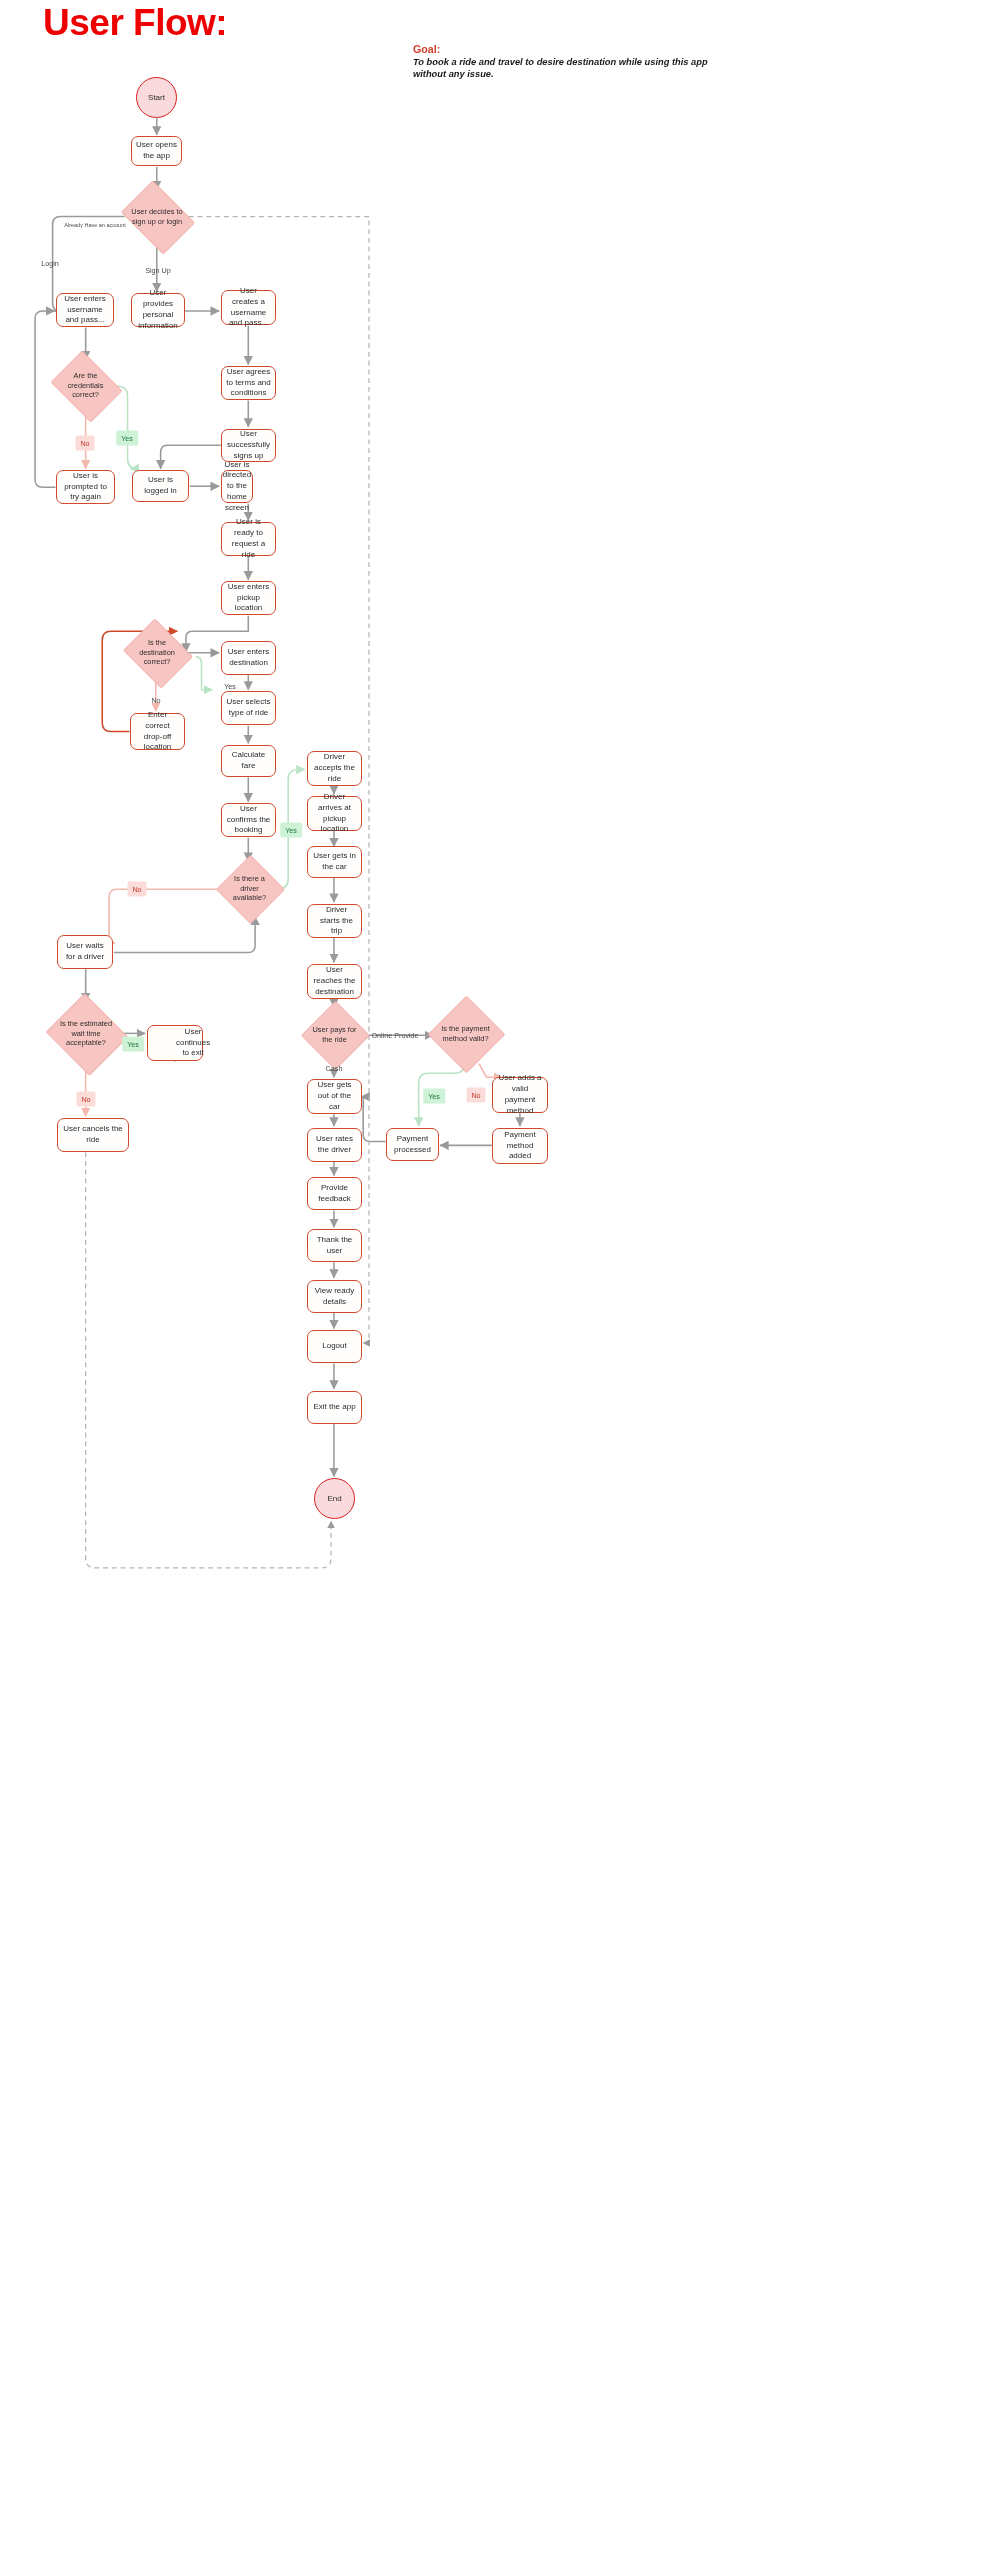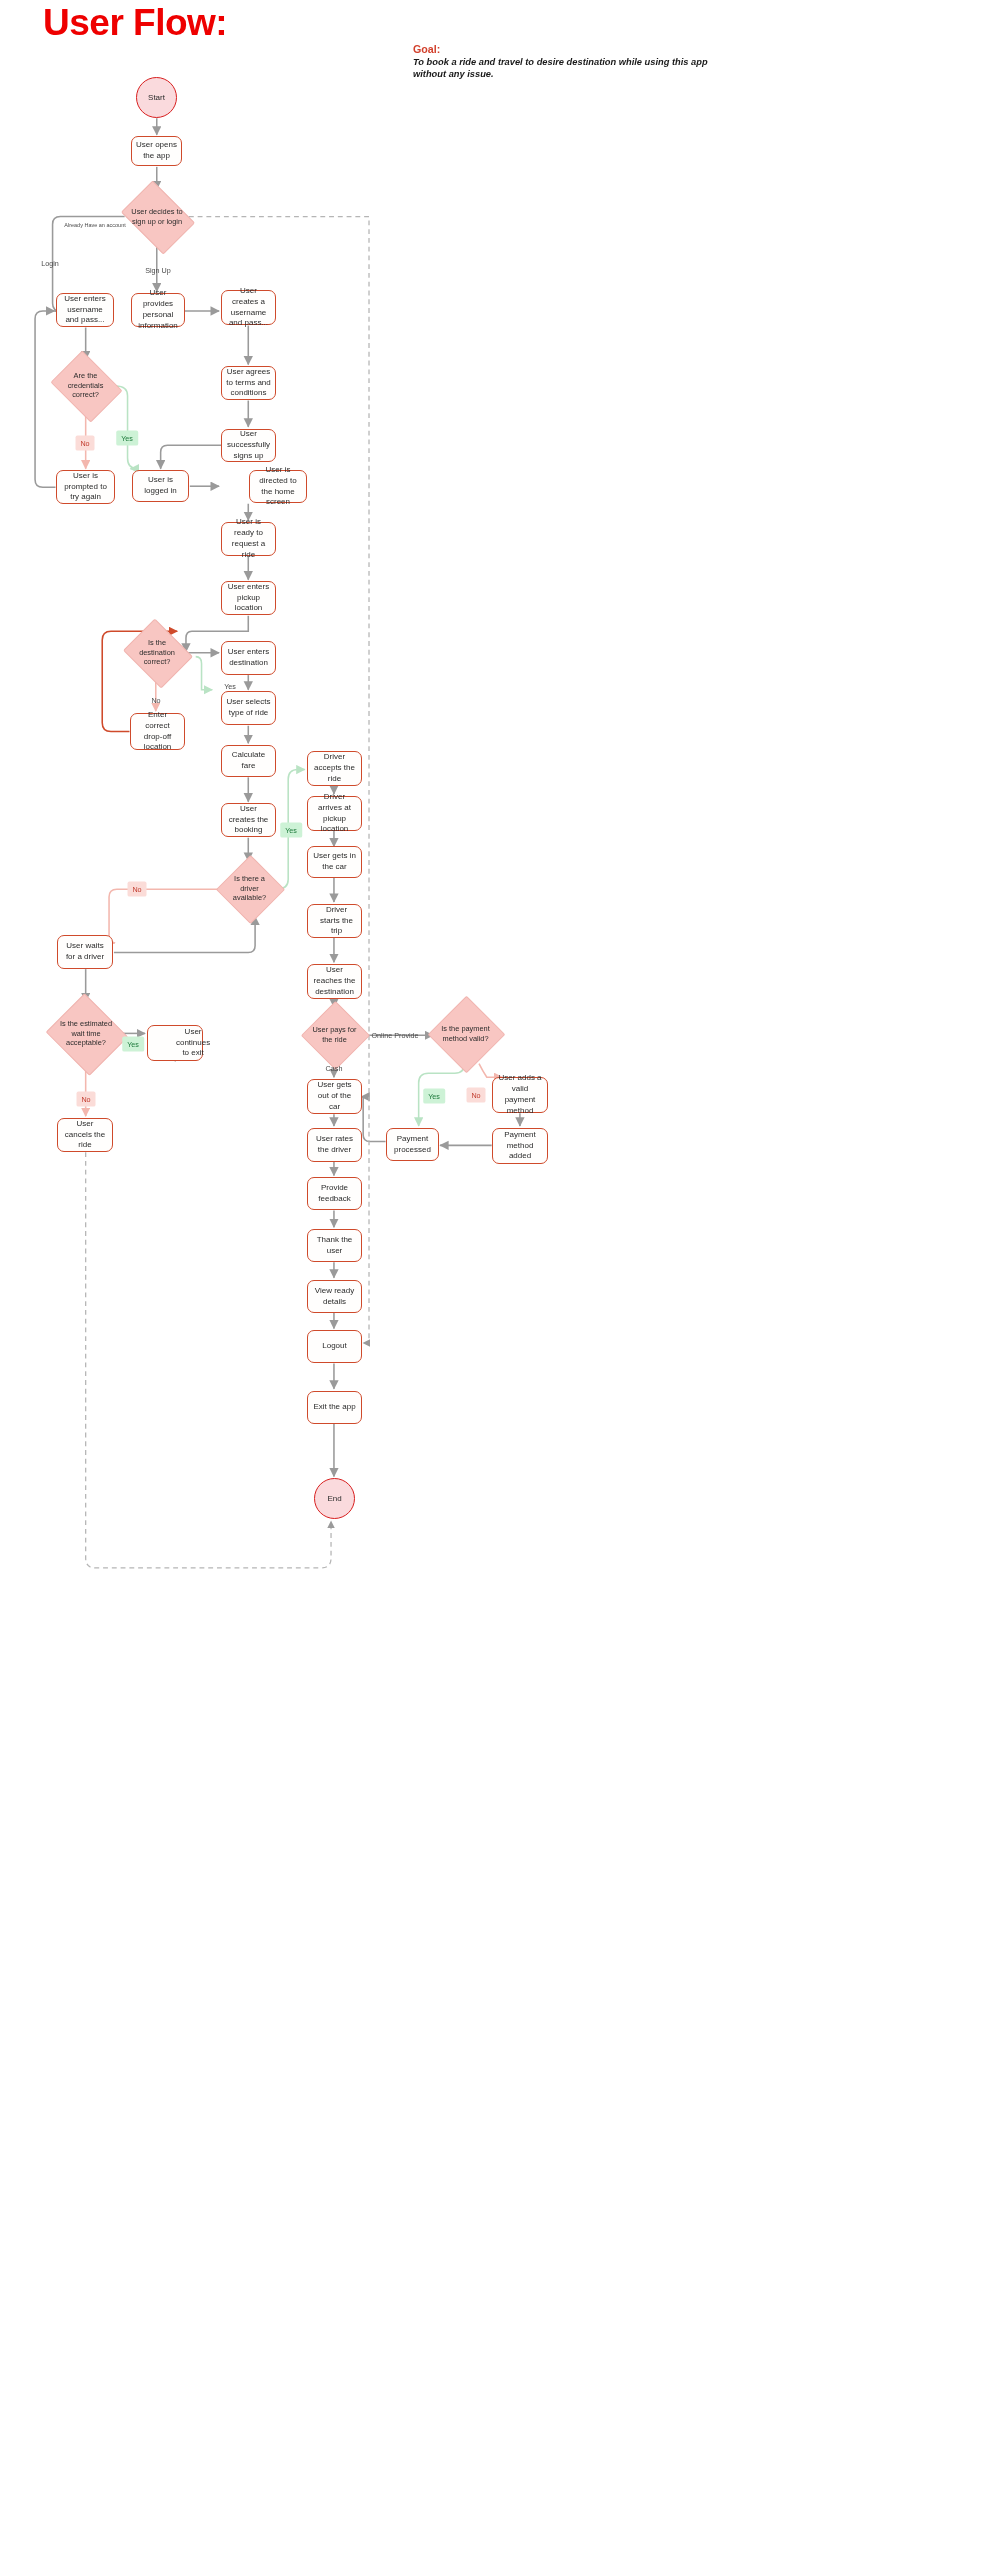--- a/index.html
+++ b/index.html
@@ -252,21 +252,21 @@
   </div>
 
   <div class="node proc" style="left:56px;top:470px;width:59px;height:34px;">
     <span>User is prompted to try again</span>
   </div>
 
   <div class="node proc" style="left:132px;top:470px;width:57px;height:32px;">
     <span>User is logged in</span>
   </div>
 
-  <div class="node proc" style="left:221px;top:470px;width:58px;height:33px;margin-left:28px;">
+  <div class="node proc" style="left:221px;top:470px;width:32px;height:33px;">
     <span>User is directed to the home screen</span>
   </div>
 
   <div class="node proc" style="left:221px;top:522px;width:55px;height:34px;">
     <span>User is ready to request a ride</span>
   </div>
 
   <div class="node proc" style="left:221px;top:581px;width:55px;height:34px;">
     <span>User enters pickup location</span>
   </div>
@@ -286,42 +286,42 @@
 
   <div class="node proc" style="left:130px;top:713px;width:55px;height:37px;">
     <span>Enter correct drop-off location</span>
   </div>
 
   <div class="node proc" style="left:221px;top:745px;width:55px;height:32px;">
     <span>Calculate fare</span>
   </div>
 
   <div class="node proc" style="left:221px;top:803px;width:55px;height:34px;">
-    <span>User creates the booking</span>
+    <span>User confirms the booking</span>
   </div>
 
   <div class="dec-wrap" style="left:226px;top:865px;width:47px;height:47px;">
     <div class="dia"></div>
     <div class="dlabel">Is there a driver available?</div>
   </div>
 
   <div class="node proc" style="left:57px;top:935px;width:56px;height:34px;">
     <span>User waits for a driver</span>
   </div>
 
   <div class="dec-wrap" style="left:56px;top:1007px;width:60px;height:53px;">
     <div class="dia"></div>
     <div class="dlabel">Is the estimated wait time acceptable?</div>
   </div>
 
   <div class="node proc" style="left:147px;top:1025px;width:56px;height:36px;padding-left:40px;">
     <span>User continues to exit</span>
   </div>
 
-  <div class="node proc" style="left:57px;top:1118px;width:56px;height:34px;">
+  <div class="node proc" style="left:57px;top:1118px;width:72px;height:34px;">
     <span>User cancels the ride</span>
   </div>
 
   <div class="node proc" style="left:307px;top:751px;width:55px;height:35px;">
     <span>Driver accepts the ride</span>
   </div>
 
   <div class="node proc" style="left:307px;top:796px;width:55px;height:35px;">
     <span>Driver arrives at pickup location</span>
   </div>

